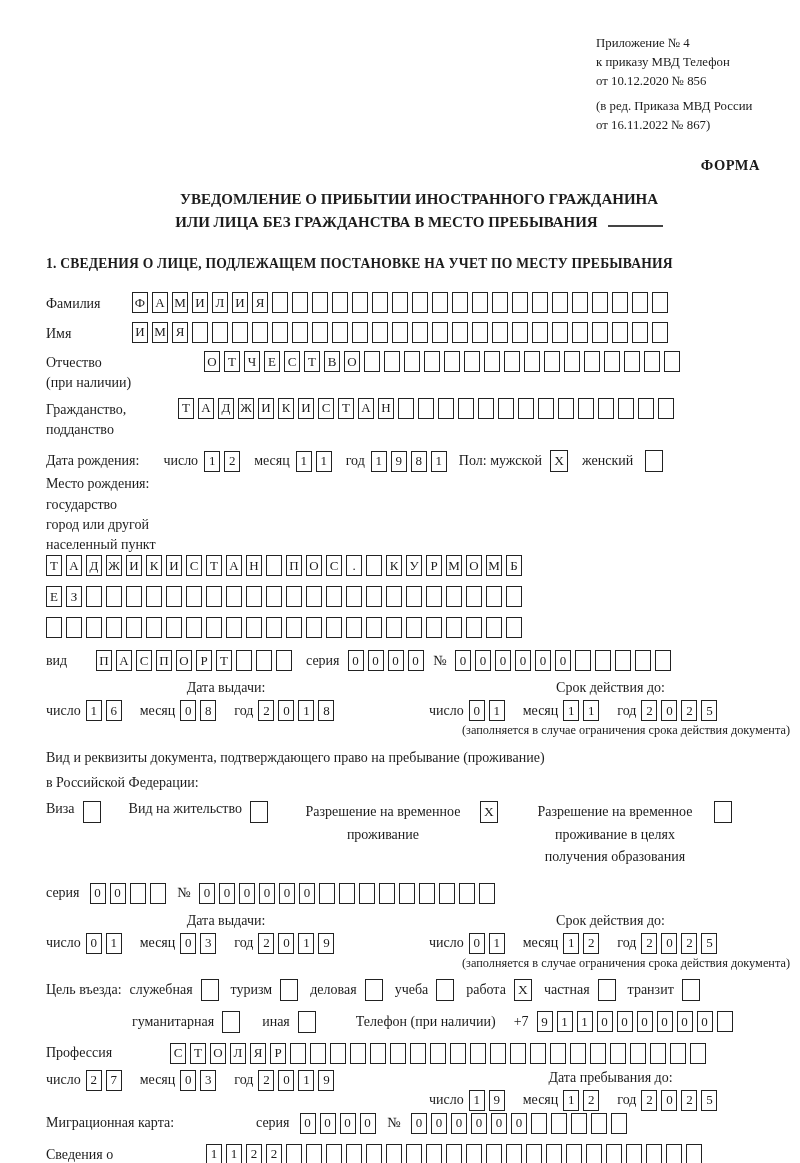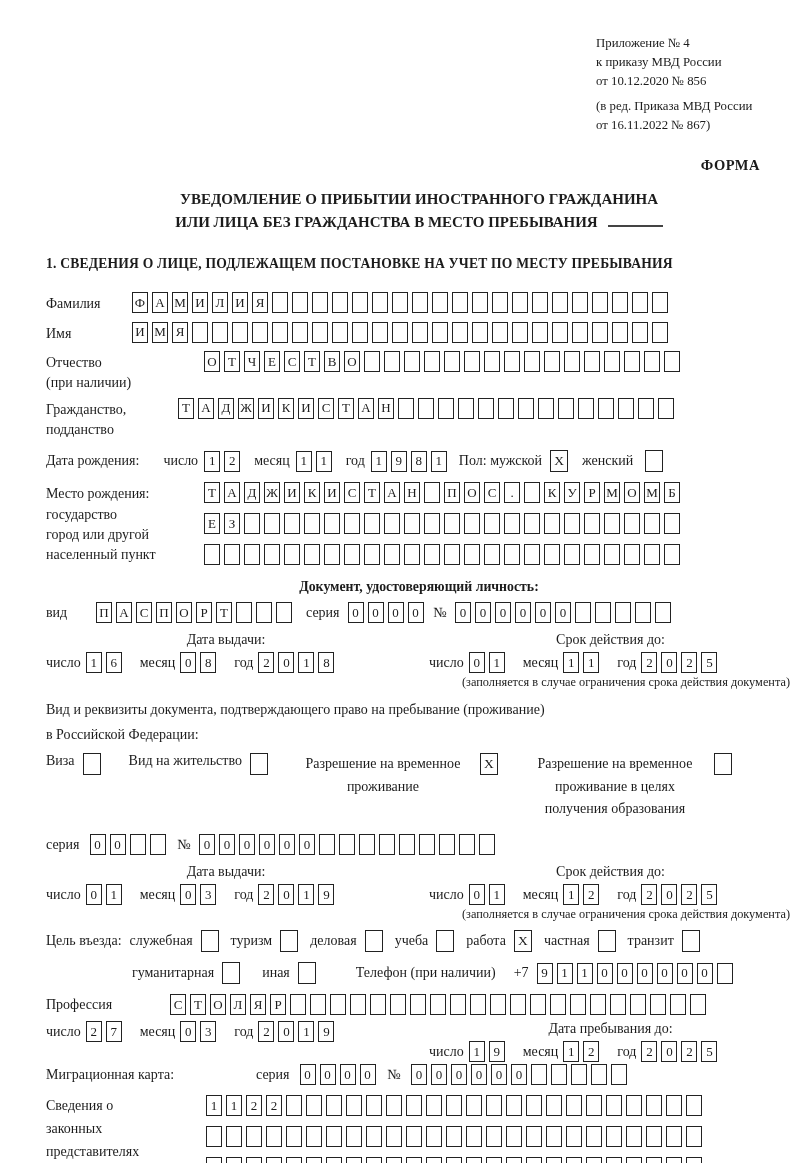--- a/index.html
+++ b/index.html
@@ -76,21 +76,21 @@
   .rep-lbls { width: 160px; font-size: 14px; line-height: 1.62; }
   .rep-rows .cells { margin-bottom: 10px; }
 </style>
 </head>
 <body>
 
 <div class="page">
 
   <div class="appendix">
     <div>Приложение № 4</div>
-    <div>к приказу МВД России</div>
+    <div>к приказу МВД Телефон</div>
     <div>от 10.12.2020 № 856</div>
     <div class="rev">(в ред. Приказа МВД России</div>
     <div>от 16.11.2022 № 867)</div>
   </div>
   <div class="forma">ФОРМА</div>
 
   <div class="title">
     <div>УВЕДОМЛЕНИЕ О ПРИБЫТИИ ИНОСТРАННОГО ГРАЖДАНИНА</div>
     <div><span>ИЛИ ЛИЦА БЕЗ ГРАЖДАНСТВА В МЕСТО ПРЕБЫВАНИЯ</span><span class="blank-line"></span></div>
   </div>
@@ -223,21 +223,21 @@
         <span class="cell"></span>
         <span class="cell"></span>
         <span class="cell"></span>
         <span class="cell"></span>
         <span class="cell"></span>
         <span class="cell"></span>
         <span class="cell"></span>
       </div>
   </div>
 
-  <div class="row" style="align-items:center; margin-bottom:10px;">
+  <div class="row" style="align-items:center; margin-bottom:0;">
     <span class="lbl" style="margin-right:24px;">Дата рождения:</span>
     <span class="lbl" style="margin-right:6px;">число</span>
     <span class="cells">
         <span class="cell">1</span>
         <span class="cell">2</span>
       </span>
     <span class="lbl" style="margin:0 6px 0 10px;">месяц</span>
     <span class="cells">
         <span class="cell">1</span>
         <span class="cell">1</span>
@@ -248,21 +248,21 @@
         <span class="cell">9</span>
         <span class="cell">8</span>
         <span class="cell">1</span>
       </span>
     <span class="lbl" style="margin:0 8px 0 8px;">Пол: мужской</span>
     <span class="checkbox">X</span>
     <span class="lbl" style="margin:0 12px 0 14px;">женский</span>
     <span class="checkbox"></span>
   </div>
 
-  <div class="row" style="margin-bottom:2px;">
+  <div class="row" style="margin-bottom:2px;flex-direction:column;">
     <div class="lbl w-birthpl">
       <div>Место рождения:</div>
       <div>государство</div>
       <div>город или другой</div>
       <div>населенный пункт</div>
     </div>
     <div class="bp-rows">
       <div class="cells">
           <span class="cell">Т</span>
           <span class="cell">А</span>
@@ -337,21 +337,20 @@
           <span class="cell"></span>
           <span class="cell"></span>
           <span class="cell"></span>
           <span class="cell"></span>
           <span class="cell"></span>
           <span class="cell"></span>
         </div>
     </div>
   </div>
 
-  <div class="doc-head">Документ, удостоверяющий личность:</div>
 
   <div class="row" style="align-items:center; margin-bottom:9px;">
     <span class="lbl" style="width:50px;">вид</span>
     <span class="cells">
         <span class="cell">П</span>
         <span class="cell">А</span>
         <span class="cell">С</span>
         <span class="cell">П</span>
         <span class="cell">О</span>
         <span class="cell">Р</span>

